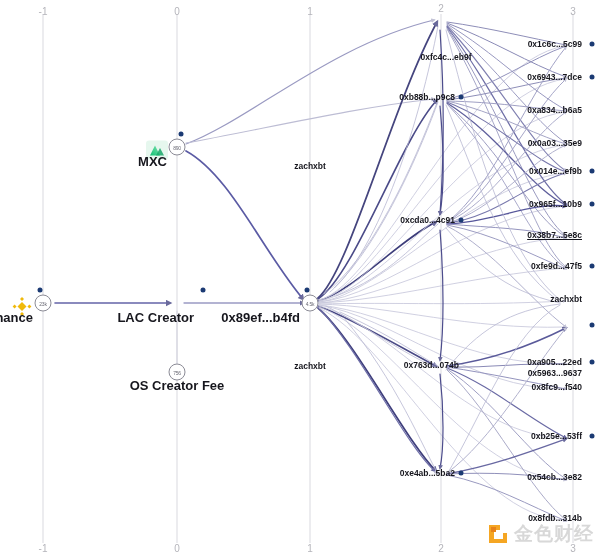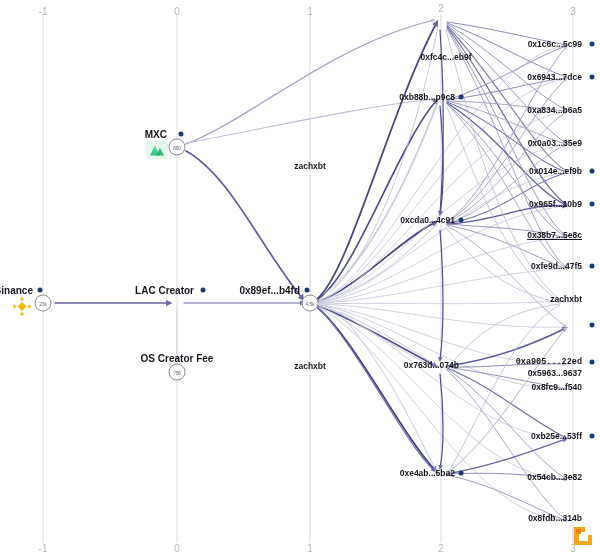--- a/index.html
+++ b/index.html
@@ -18,22 +18,22 @@
 
   .node{position:absolute;transform:translate(-50%,-50%);}
   .node-ring{
     width:17px;height:17px;border-radius:50%;
     border:1px solid #8b8b96;background:#ffffff;
     display:flex;align-items:center;justify-content:center;
     font-size:5px;color:#6b6b76;letter-spacing:-0.2px;
     box-sizing:border-box;
   }
   .node-label{
-    position:absolute;font-size:10px;font-weight:bold;color:#16161d;
-    white-space:nowrap;user-select:none;
+    position:absolute;font-size:13px;font-weight:bold;color:#16161d;
+    white-space:nowrap;user-select:none;margin-top:27px;
   }
   .node-label.right{transform:translate(-100%,-50%);}
   .node-label.mid{transform:translate(-50%,-50%);}
   .node-dot{
     position:absolute;width:5px;height:5px;border-radius:50%;
     background:#1b3a73;transform:translate(-50%,-50%);
   }
   .plain-label{
     position:absolute;font-size:8.5px;font-weight:bold;color:#16161d;
     white-space:nowrap;user-select:none;transform:translate(-100%,-50%);
@@ -293,35 +293,36 @@
     <div class="plain-label" style="left:582px;top:235px;text-decoration:underline;">0x38b7...5e8c</div>
 
     <div class="plain-label" style="left:582px;top:266px;">0xfe9d...47f5</div>
     <div class="node-dot" style="left:592px;top:266px;"></div>
 
     <div class="plain-label" style="left:582px;top:299px;">zachxbt</div>
 
     <div class="plain-label" style="left:582px;top:325px;margin-top:48px;">0x5963...9637</div>
     <div class="node-dot" style="left:592px;top:325px;"></div>
 
-    <div class="plain-label" style="left:582px;top:362px;font-family:Liberation Mono, monospace;">0xa905...22ed</div>
+    <div class="plain-label" style="left:582px;top:362px;">0xa905...22ed</div>
     <div class="node-dot" style="left:592px;top:362px;"></div>
 
     <div class="plain-label" style="left:582px;top:387px;">0x8fc9...f540</div>
 
     <div class="plain-label" style="left:582px;top:436px;">0xb25e...53ff</div>
     <div class="node-dot" style="left:592px;top:436px;"></div>
 
     <div class="plain-label" style="left:582px;top:477px;">0x54cb...3e82</div>
 
     <div class="plain-label" style="left:582px;top:518px;">0x8fdb...314b</div>
   </div>
 
   <div id="watermark">
     <div class="wm-mark">
       <svg width="22" height="22" viewBox="0 0 22 22">
         <path d="M2 2 H13 V7 H7 V16 H16 V10 H20 V20 H2 Z" fill="#f5a623"></path>
         <rect x="4" y="4" width="5" height="5" fill="#e8821a"></rect>
       </svg>
     </div>
+    <div class="wm-text">金色财经</div>
   </div>
 
 </div>
 
 </body></html>

